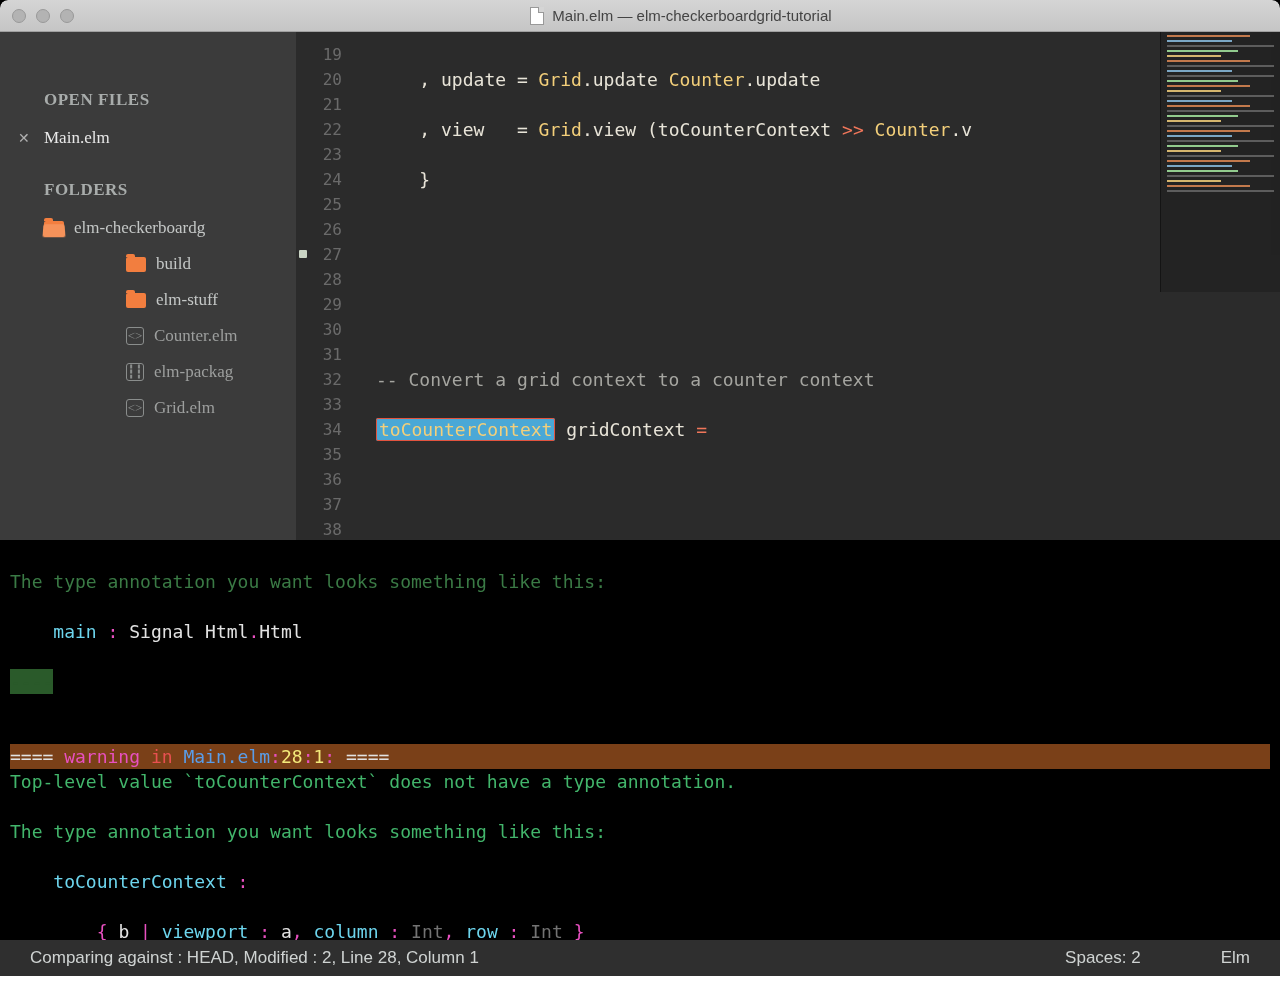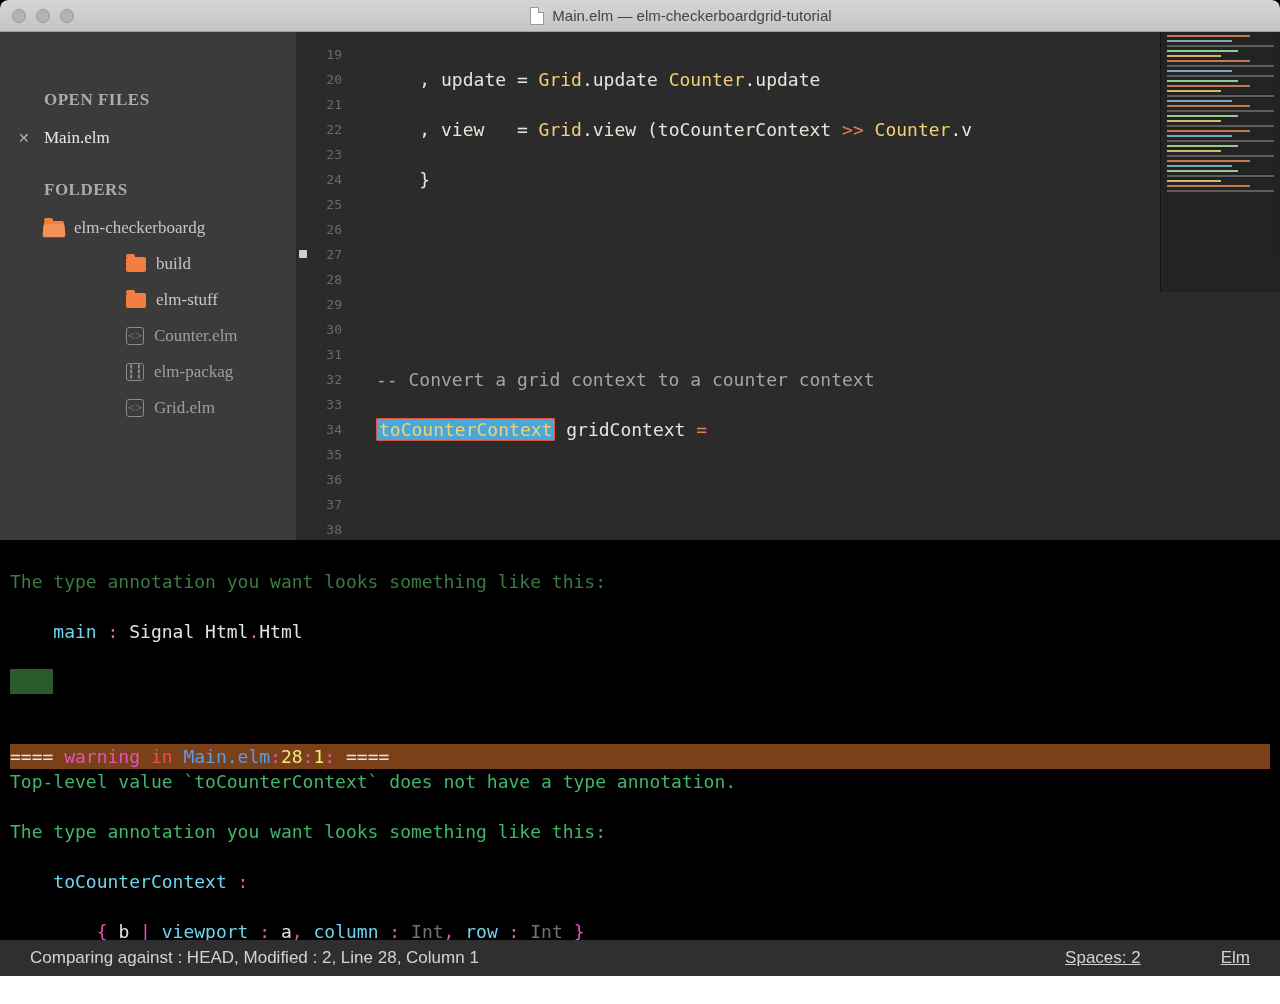--- a/index.html
+++ b/index.html
@@ -63,21 +63,21 @@
   font-size: 18px;
   line-height: 25px;
   overflow: hidden;
 }
 .gutter {
   width: 60px;
   background: #2b2b2b;
   color: #6a6a6a;
   text-align: right;
   padding: 10px 14px 0 0;
-  font-size: 13px;
+  font-size: 16px;
   position: relative;
 }
 .gutter .ln { height: 25px; }
 .gutter .mark { position: absolute; left: 3px; width: 8px; height: 8px; background: #c9d4c4; border-radius: 1px; }
 .codearea { flex: 1; padding: 10px 0 0 0; color: #f0ece3; white-space: pre; position: relative; }
 .codearea .row { height: 25px; padding-left: 20px; }
 .c-pun { color: #e8e4d8; }
 .c-ident { color: #e8e4d8; }
 .c-kw { color: #f0765a; }
 .c-cmt { color: #a5a5a0; }
@@ -123,21 +123,21 @@
   height: 36px;
   background: #2f2f2f;
   color: #cfd3d2;
   font-family: -apple-system, Helvetica, sans-serif;
   font-size: 17px;
   display: flex;
   align-items: center;
   padding: 0 30px;
 }
 .statusbar .sp { flex: 1; }
-.statusbar .seg { margin-left: 80px; text-decoration: underline; }
+.statusbar .seg { margin-left: 80px; }
 
 .cutoff-bottom { height: 28px; background: #fff; }
 </style>
 </head>
 <body>
 
 <div class="titlebar">
   <div class="traffic">
     <div class="tlight"></div>
     <div class="tlight"></div>

